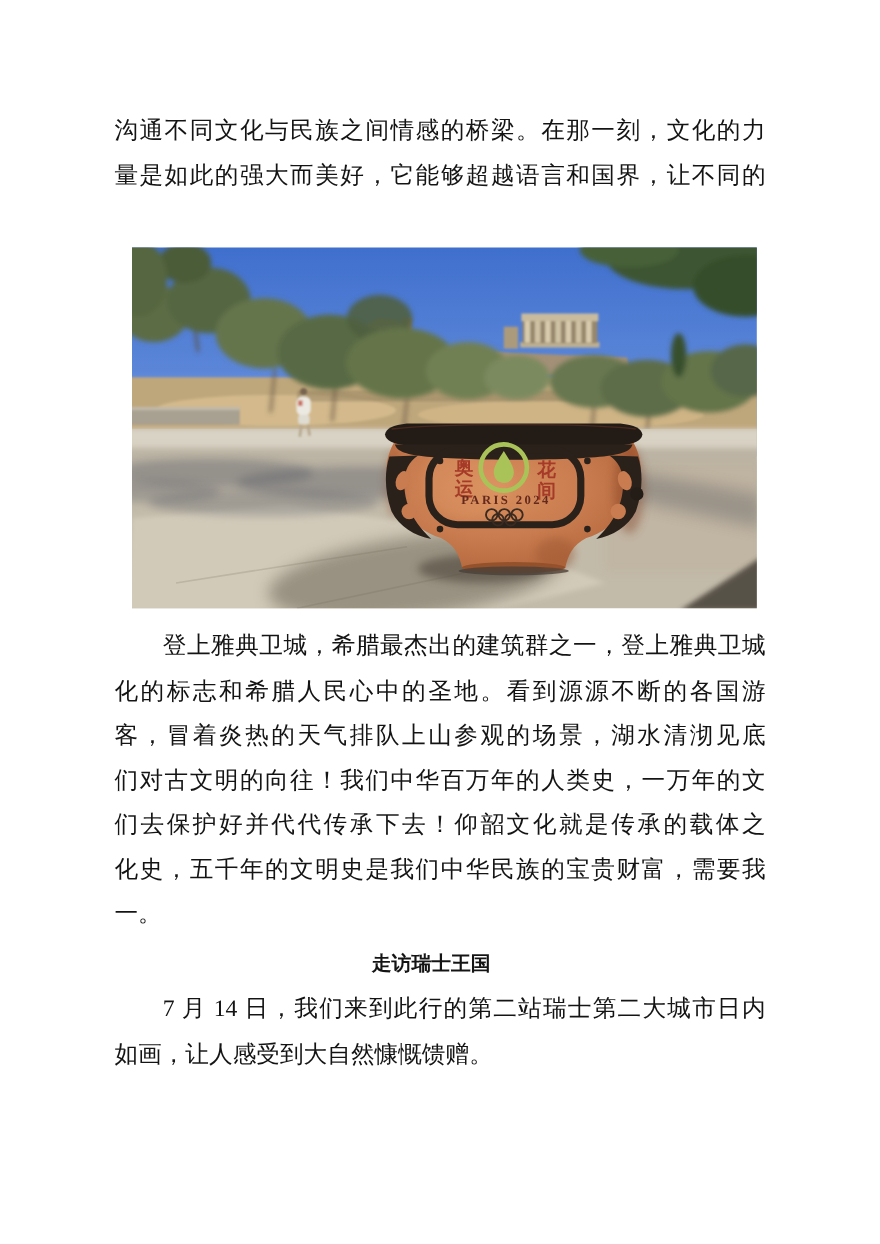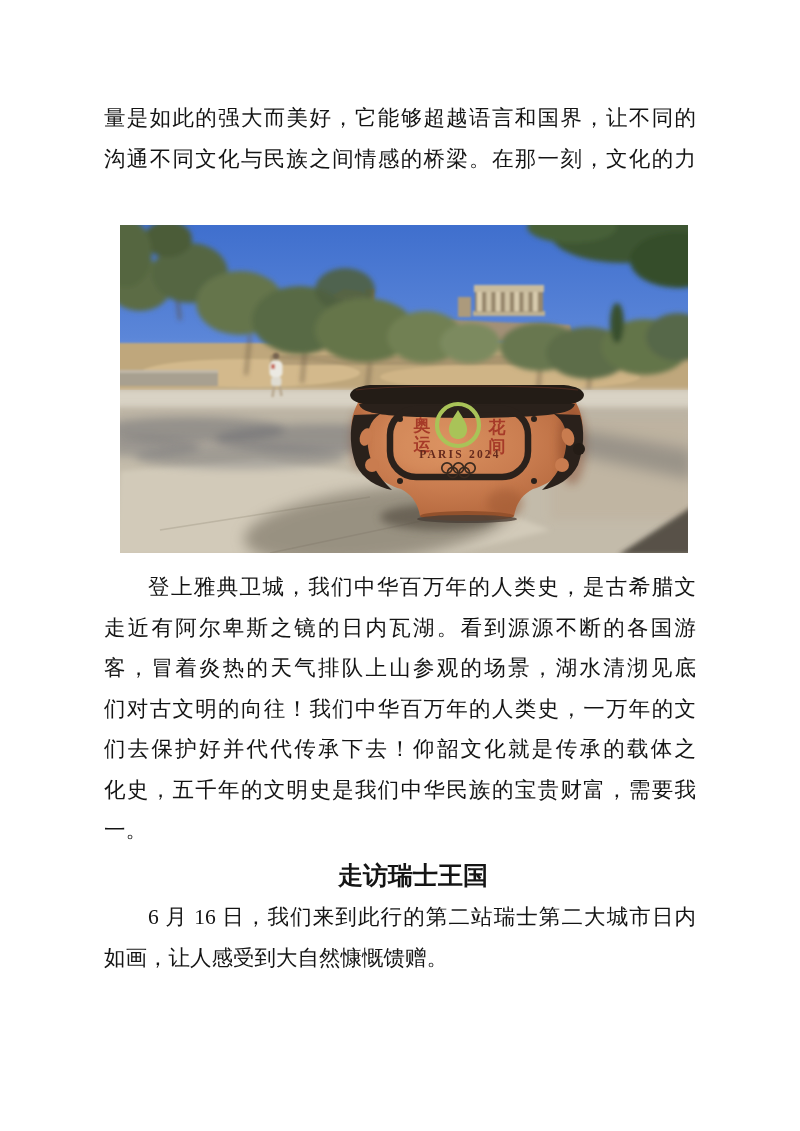--- a/index.html
+++ b/index.html
@@ -2,36 +2,36 @@
 <html><head>
 <meta charset="utf-8">
 <style>
   html,body{margin:0;padding:0;}
   .page{position:relative;width:800px;height:1131px;background:#ffffff;
         font-family:"Liberation Serif",serif;color:#141414;overflow:hidden;}
   .para{position:absolute;left:104px;width:592px;font-size:21.5px;}
   .line{height:40.5px;line-height:40.5px;white-space:normal;}
   .jl{text-align:justify;text-align-last:justify;text-justify:inter-character;}
   .ind{text-indent:44px;}
-  .heading{position:absolute;left:117px;width:592px;margin:0;text-align:center;
-           font-size:25px;font-weight:bold;height:42px;line-height:42px;}
+  .heading{position:absolute;left:96px;width:592px;margin:0;text-align:center;
+           font-size:18px;font-weight:bold;height:42px;line-height:42px;}
   figure.photo{position:absolute;left:120px;top:225px;width:568px;height:328px;margin:0;padding:0;}
   figure.photo svg{display:block;width:100%;height:100%;}
   .photo text{font-family:"Liberation Serif",serif;}
   .pot-label{font-size:17px;font-weight:bold;fill:#a63a28;}
   .brand-text{font-size:11.5px;font-weight:bold;letter-spacing:2.2px;fill:#64291c;}
 </style>
 </head>
 <body>
 
 <div class="page">
 
   <div class="para" style="top:98px">
+      <div class="line jl">沟通不同文化与民族之间情感的桥梁。在那一刻，文化的力</div>
       <div class="line jl">量是如此的强大而美好，它能够超越语言和国界，让不同的</div>
-      <div class="line jl">沟通不同文化与民族之间情感的桥梁。在那一刻，文化的力</div>
     </div>
 
   <figure class="photo">
     <svg viewBox="0 0 568 328" preserveAspectRatio="none">
       <defs>
         <linearGradient id="skyGrad" x1="0" y1="0" x2="0" y2="1">
           <stop offset="0" stop-color="#3e6ecd"></stop>
           <stop offset="0.6" stop-color="#5b86d8"></stop>
           <stop offset="1" stop-color="#93b0e6"></stop>
         </linearGradient>
@@ -188,29 +188,29 @@
             <circle cx="338.5" cy="243" r="5.2"></circle>
             <circle cx="350" cy="243" r="5.2"></circle>
           <circle cx="332.7" cy="247.5" r="5.2"></circle>
             <circle cx="344.3" cy="247.5" r="5.2"></circle>
         </g>
       </g>
     </svg>
   </figure>
 
   <div class="para" style="top:567px">
-      <div class="line jl ind">登上雅典卫城，我们中华百万年的人类史，是古希腊文</div>
-      <div class="line jl">走近有阿尔卑斯之镜的日内瓦湖。看到源源不断的各国游</div>
+      <div class="line jl ind">登上雅典卫城，希腊最杰出的建筑群之一，登上雅典卫城</div>
+      <div class="line jl">化的标志和希腊人民心中的圣地。看到源源不断的各国游</div>
       <div class="line jl">客，冒着炎热的天气排队上山参观的场景，湖水清沏见底</div>
       <div class="line jl">们对古文明的向往！我们中华百万年的人类史，一万年的文</div>
       <div class="line jl">们去保护好并代代传承下去！仰韶文化就是传承的载体之</div>
       <div class="line jl">化史，五千年的文明史是我们中华民族的宝贵财富，需要我</div>
       <div class="line">一。</div>
     </div>
 
   <h2 class="heading" style="top:855px">走访瑞士王国</h2>
 
   <div class="para" style="top:897px">
-      <div class="line jl ind">6 月 16 日，我们来到此行的第二站瑞士第二大城市日内</div>
+      <div class="line jl ind">7 月 14 日，我们来到此行的第二站瑞士第二大城市日内</div>
       <div class="line">如画，让人感受到大自然慷慨馈赠。</div>
     </div>
 
 </div>
 
 </body></html>

